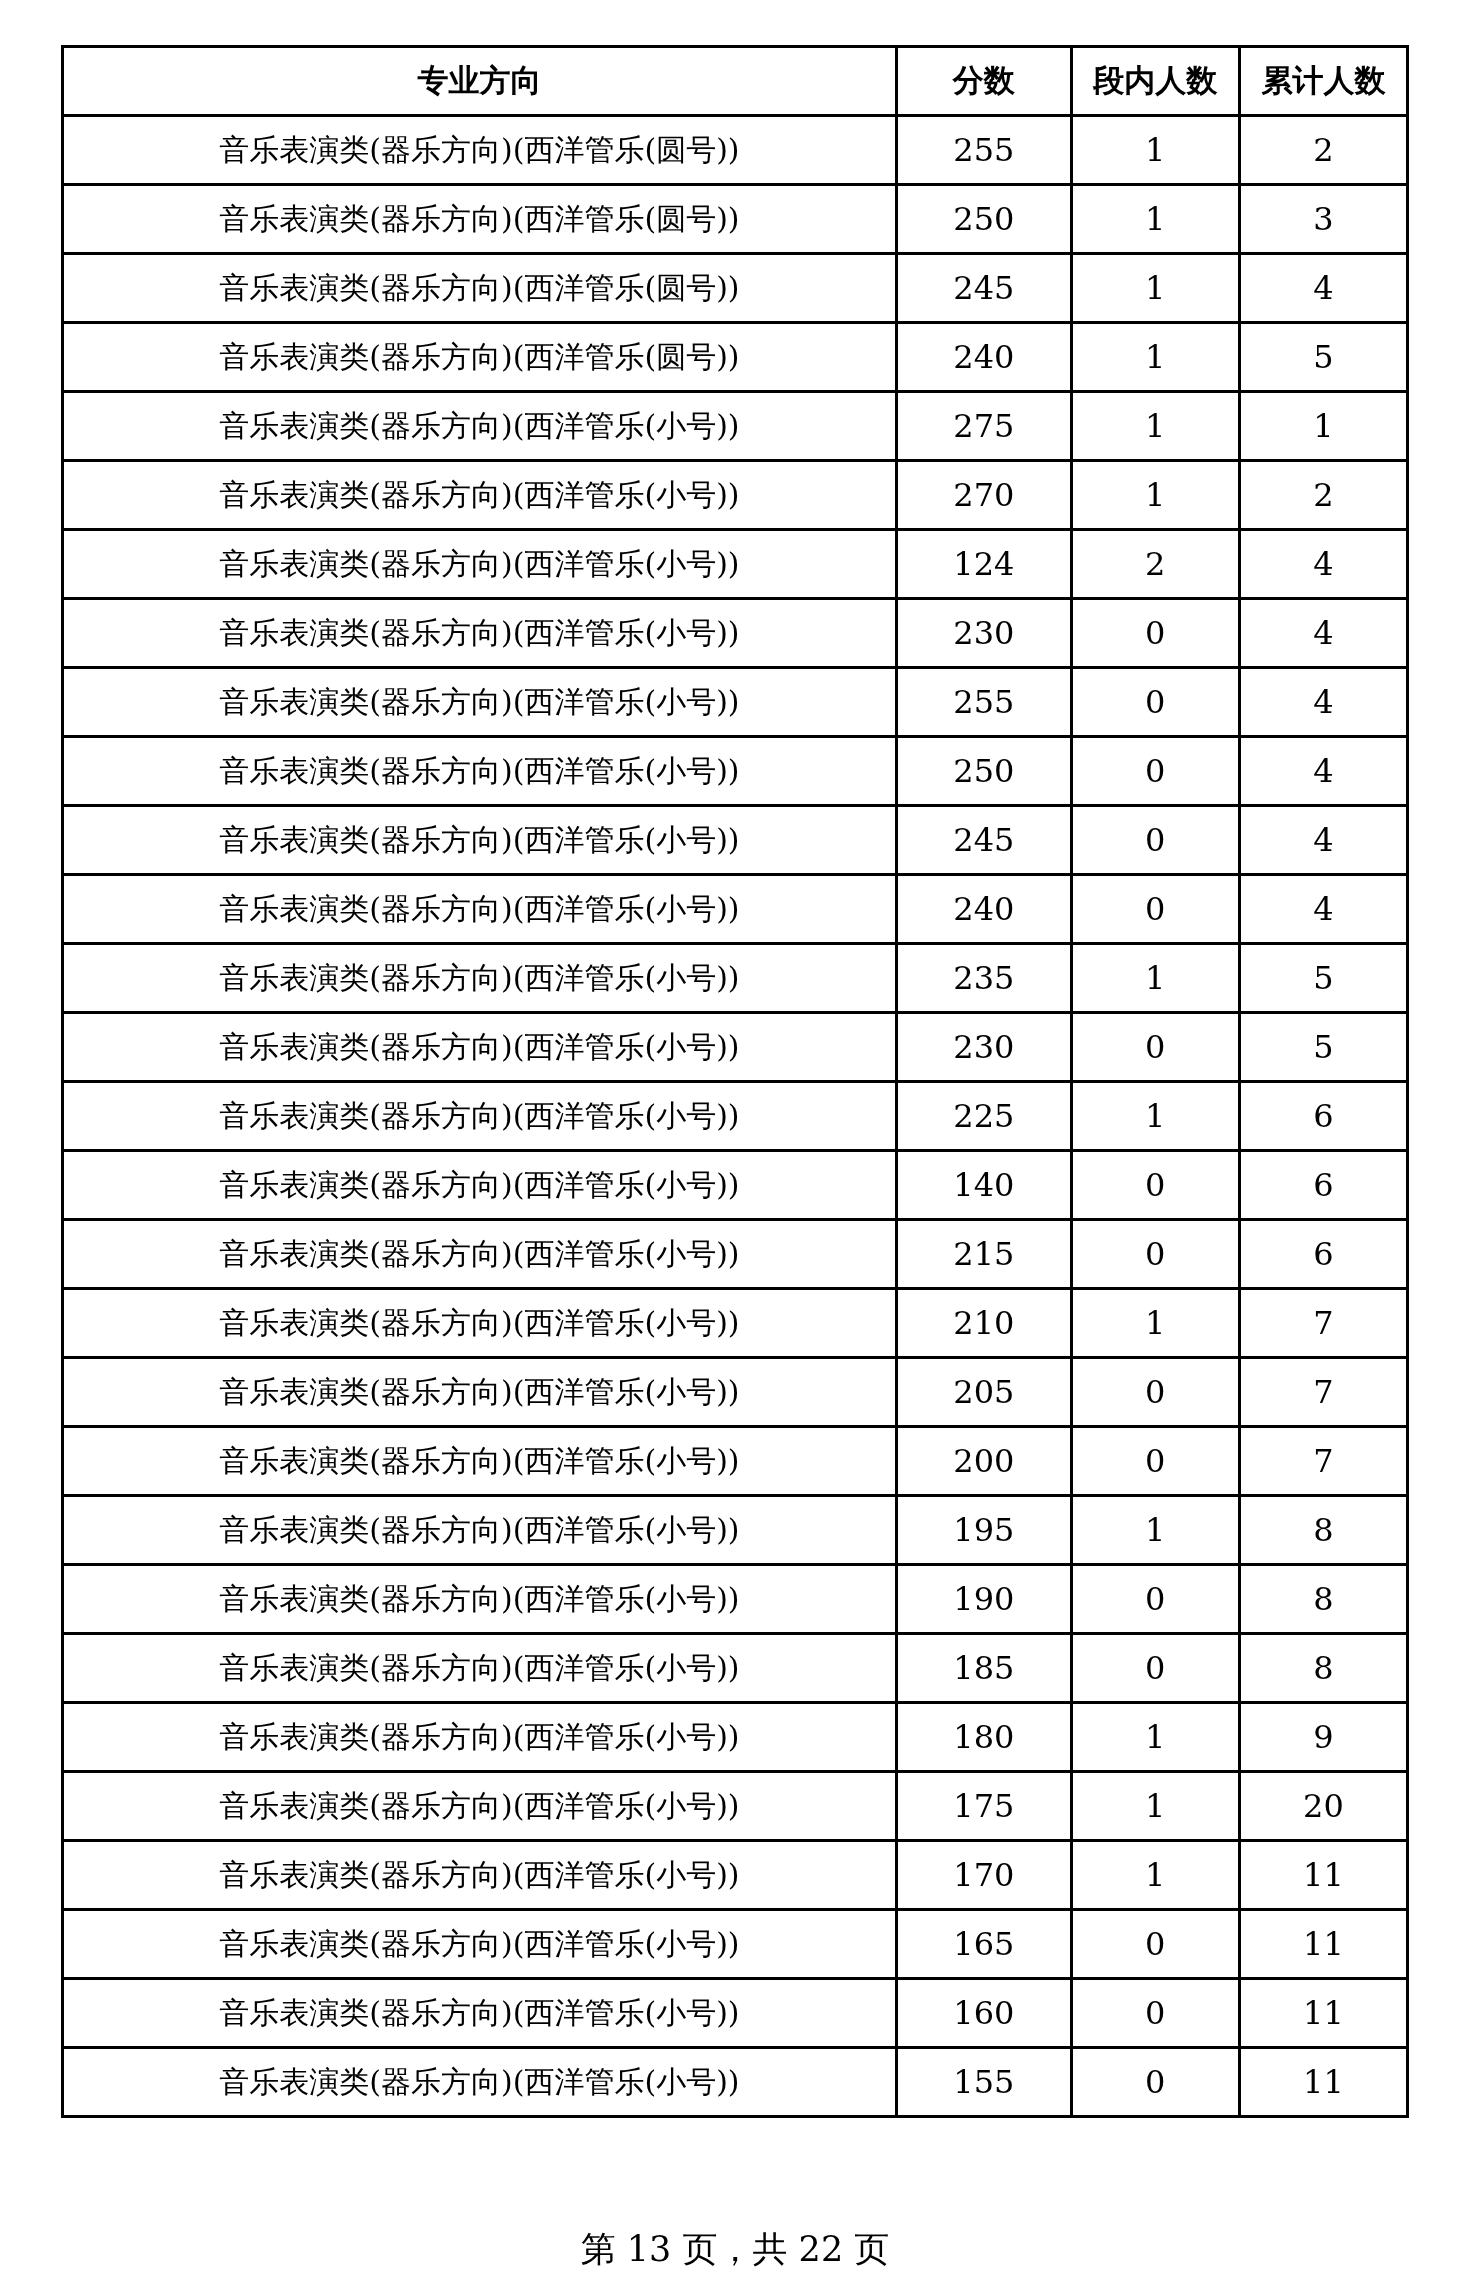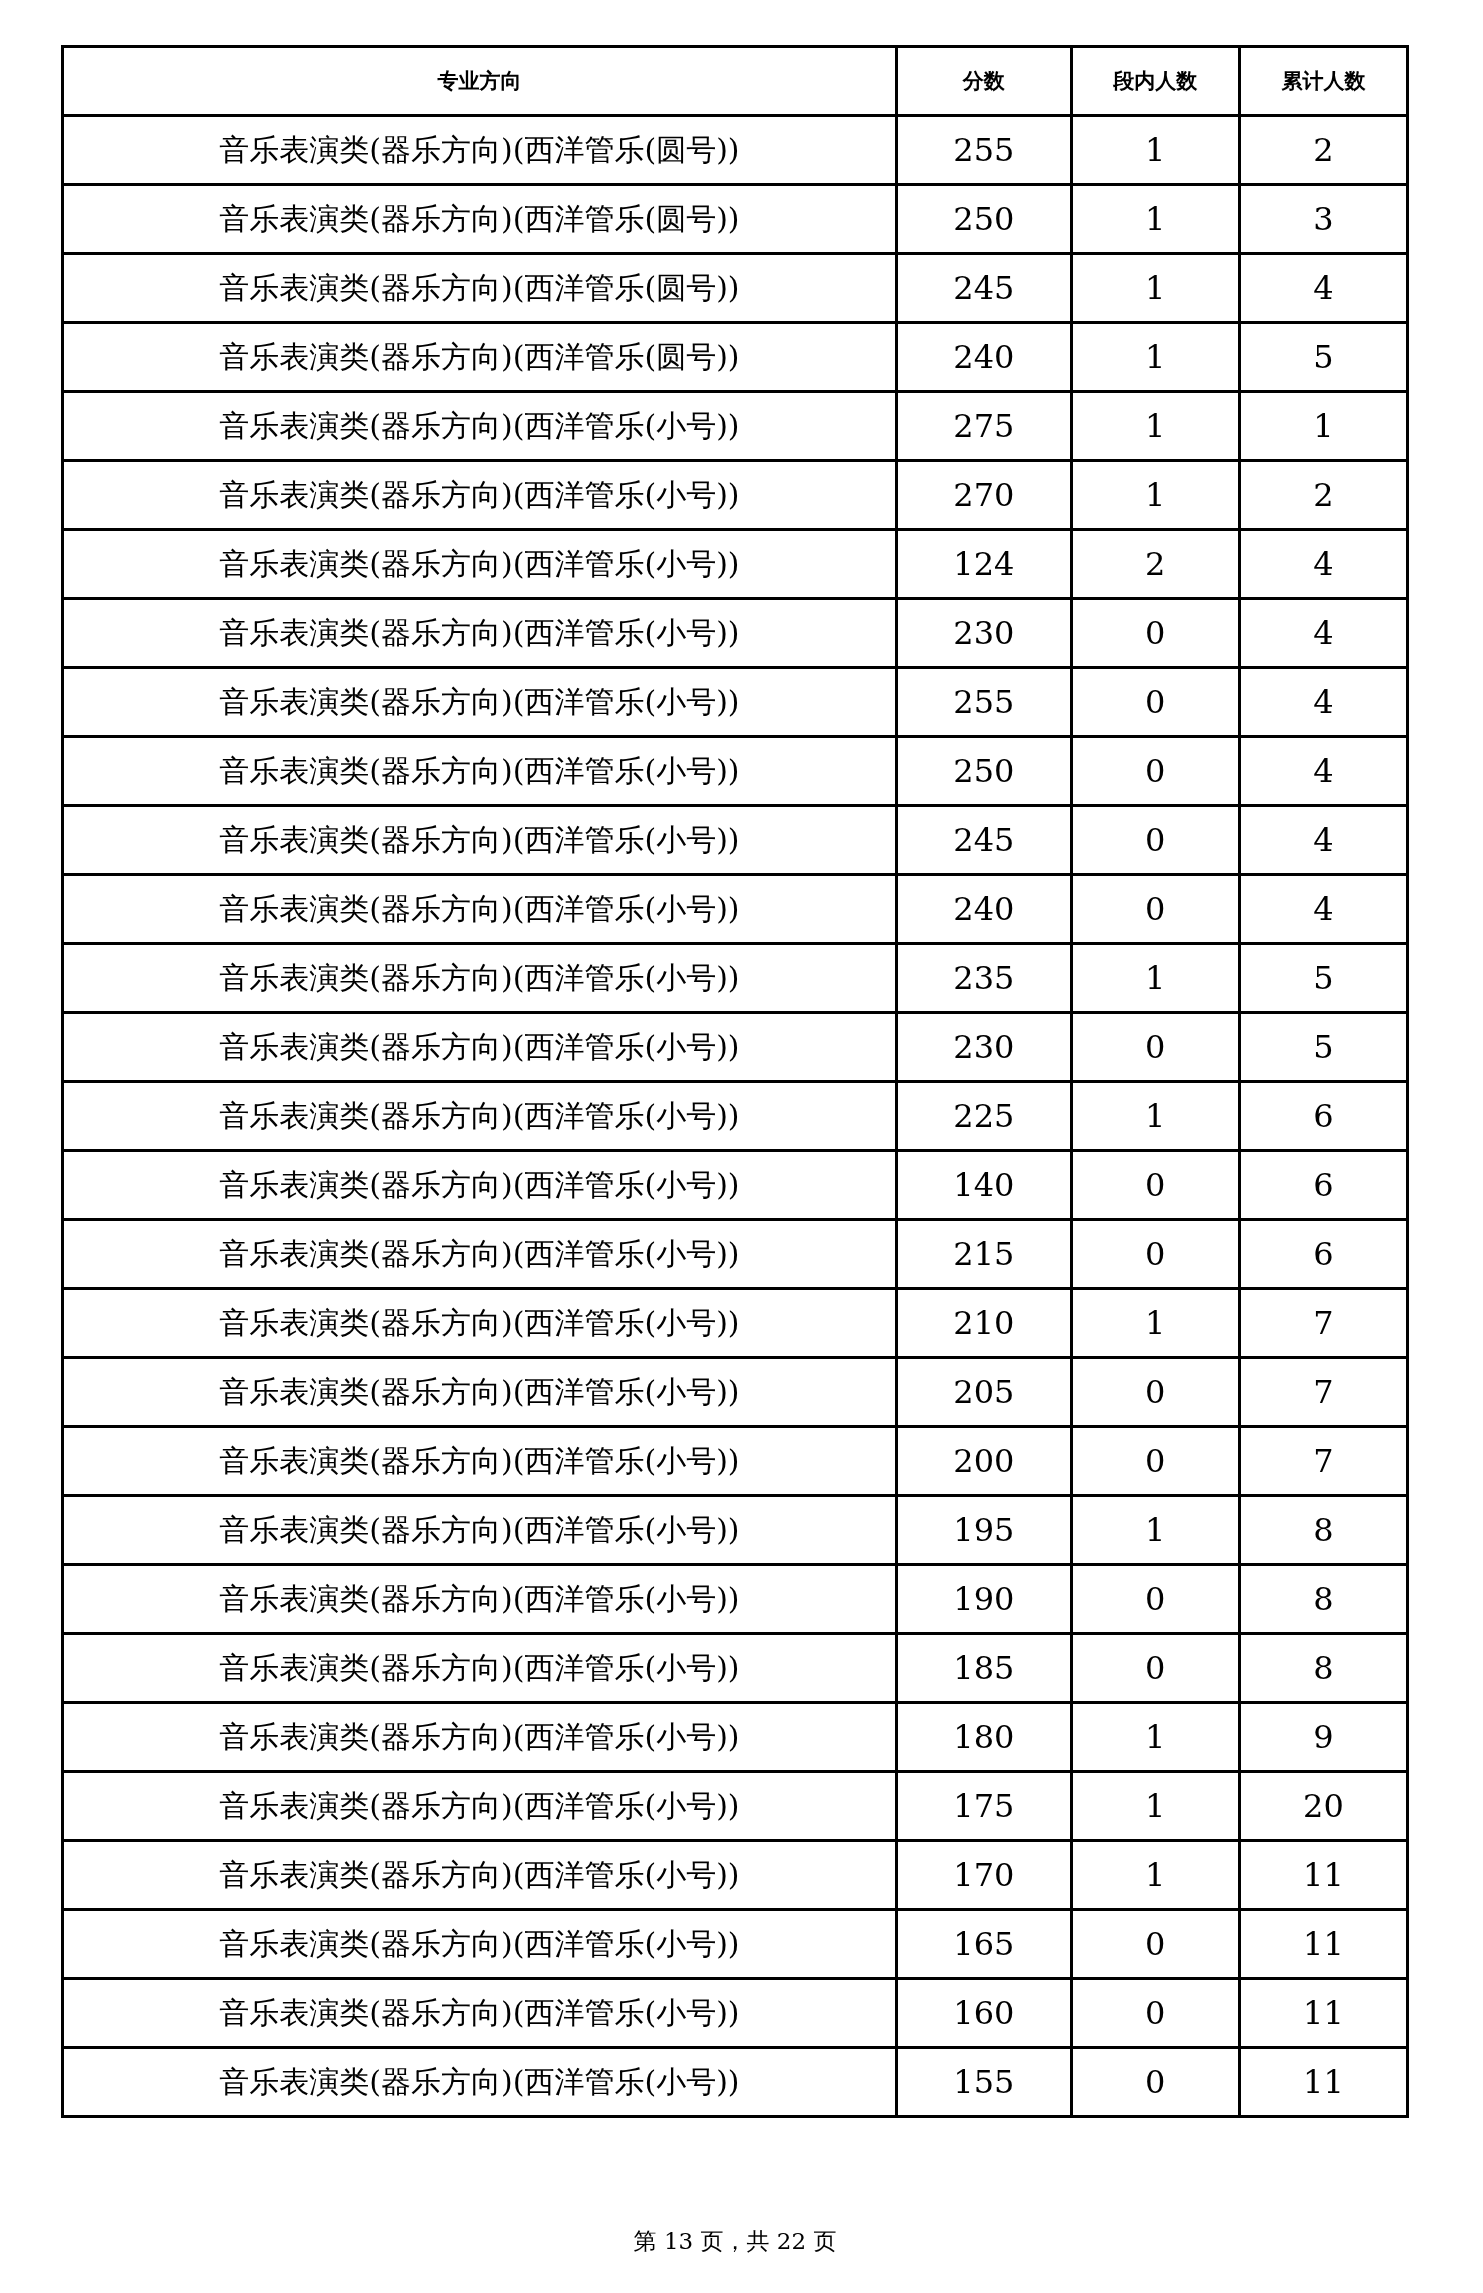--- a/index.html
+++ b/index.html
@@ -27,35 +27,35 @@
     border: 3px solid #000000;
     text-align: center;
     vertical-align: middle;
     height: 66px;
     padding: 0;
     overflow: hidden;
     white-space: nowrap;
   }
   .score-table th {
     font-weight: bold;
-    font-size: 21px;
+    font-size: 31px;
   }
   .score-table td {
     font-size: 30px;
   }
   .score-table td.col-number {
     font-size: 32px;
   }
   .page-footer {
     position: absolute;
     left: 61px;
     top: 2226px;
     width: 1348px;
     text-align: center;
-    font-size: 23px;
+    font-size: 35px;
   }
 </style>
 </head>
 <body>
 
 <div>
 
   <table class="score-table">
     <colgroup>
       <col style="width:62%">

